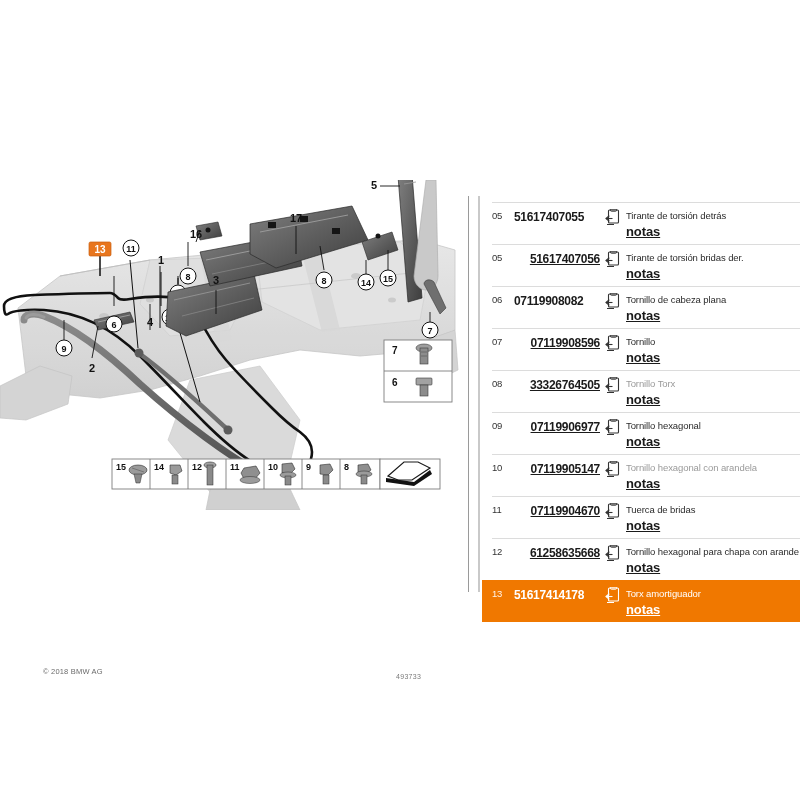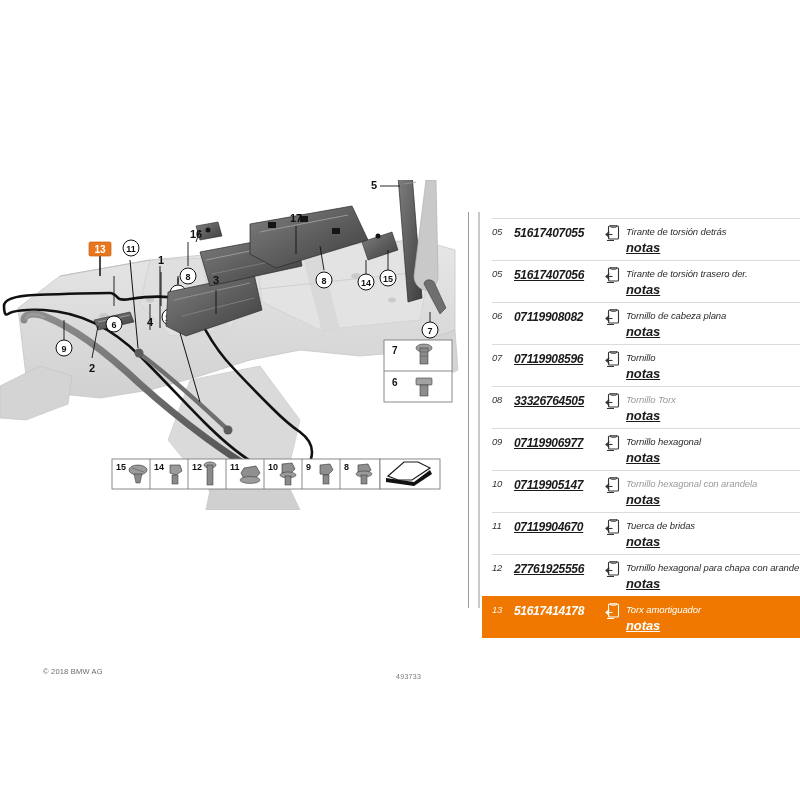--- a/index.html
+++ b/index.html
@@ -37,24 +37,23 @@
     position: absolute;
     left: 396px; top: 493px;
     font-size: 7px;
     color: #7a7a7a;
     letter-spacing: 0.3px;
   }
 
   
   #parts-panel {
     position: absolute;
-    left: 468px; top: 212px;
+    left: 468px; top: 196px;
     width: 304px;
     height: 400px;
-    font-style: italic;
   }
   .rail-outer {
     position: absolute;
     left: 0; top: 0;
     width: 1px; height: 396px;
     background: #9a9a9a;
   }
   .rail-inner {
     position: absolute;
     left: 10px; top: 0;
@@ -98,20 +97,21 @@
     flex: 0 0 86px;
     font-size: 12px;
     font-weight: bold;
     color: #1a1a1a;
     padding-top: 2px;
     letter-spacing: -0.3px;
   }
   .col-num.linked {
     text-decoration: underline;
     cursor: pointer;
+    text-align: right;
   }
   .part-row.highlight .col-num { color: #ffffff; }
   .col-icon {
     width: 24px;
     flex: 0 0 24px;
     padding-top: 1px;
     display: flex;
     justify-content: center;
   }
   .doc-icon { display: block; }
@@ -443,21 +443,21 @@
           <div class="col-num linked">51617407056</div>
           <div class="col-icon">
             <svg class="doc-icon" width="15" height="17" viewBox="0 0 15 17">
               <rect x="3.5" y="1" width="10" height="13" rx="1" fill="none" stroke="#333333" stroke-width="1.1"></rect>
               <rect x="5.5" y="0" width="6" height="2.2" rx="0.8" fill="none" stroke="#333333" stroke-width="1"></rect>
               <path d="M0.8,9.5 L7.5,9.5" stroke="#333333" stroke-width="1.1" fill="none"></path>
               <path d="M4,7 L1,9.5 L4,12" fill="none" stroke="#333333" stroke-width="1.1" stroke-linecap="round" stroke-linejoin="round"></path>
               <path d="M2,15.5 L9,15.5" stroke="#333333" stroke-width="1" fill="none"></path>
             </svg>
           </div>
-          <div class="col-desc"><div class="desc-text">Tirante de torsión trasero der.</div><a class="notas-link" href="#">notas</a></div>
+          <div class="col-desc"><div class="desc-text">Tirante de torsión bridas der.</div><a class="notas-link" href="#">notas</a></div>
         </div>
         <div class="part-row">
           <div class="col-idx">06</div>
           <div class="col-num">07119908082</div>
           <div class="col-icon">
             <svg class="doc-icon" width="15" height="17" viewBox="0 0 15 17">
               <rect x="3.5" y="1" width="10" height="13" rx="1" fill="none" stroke="#333333" stroke-width="1.1"></rect>
               <rect x="5.5" y="0" width="6" height="2.2" rx="0.8" fill="none" stroke="#333333" stroke-width="1"></rect>
               <path d="M0.8,9.5 L7.5,9.5" stroke="#333333" stroke-width="1.1" fill="none"></path>
               <path d="M4,7 L1,9.5 L4,12" fill="none" stroke="#333333" stroke-width="1.1" stroke-linecap="round" stroke-linejoin="round"></path>
@@ -531,21 +531,21 @@
               <rect x="5.5" y="0" width="6" height="2.2" rx="0.8" fill="none" stroke="#333333" stroke-width="1"></rect>
               <path d="M0.8,9.5 L7.5,9.5" stroke="#333333" stroke-width="1.1" fill="none"></path>
               <path d="M4,7 L1,9.5 L4,12" fill="none" stroke="#333333" stroke-width="1.1" stroke-linecap="round" stroke-linejoin="round"></path>
               <path d="M2,15.5 L9,15.5" stroke="#333333" stroke-width="1" fill="none"></path>
             </svg>
           </div>
           <div class="col-desc"><div class="desc-text">Tuerca de bridas</div><a class="notas-link" href="#">notas</a></div>
         </div>
         <div class="part-row">
           <div class="col-idx">12</div>
-          <div class="col-num linked">27761925556</div>
+          <div class="col-num linked">61258635668</div>
           <div class="col-icon">
             <svg class="doc-icon" width="15" height="17" viewBox="0 0 15 17">
               <rect x="3.5" y="1" width="10" height="13" rx="1" fill="none" stroke="#333333" stroke-width="1.1"></rect>
               <rect x="5.5" y="0" width="6" height="2.2" rx="0.8" fill="none" stroke="#333333" stroke-width="1"></rect>
               <path d="M0.8,9.5 L7.5,9.5" stroke="#333333" stroke-width="1.1" fill="none"></path>
               <path d="M4,7 L1,9.5 L4,12" fill="none" stroke="#333333" stroke-width="1.1" stroke-linecap="round" stroke-linejoin="round"></path>
               <path d="M2,15.5 L9,15.5" stroke="#333333" stroke-width="1" fill="none"></path>
             </svg>
           </div>
           <div class="col-desc"><div class="desc-text">Tornillo hexagonal para chapa con arande</div><a class="notas-link" href="#">notas</a></div>

